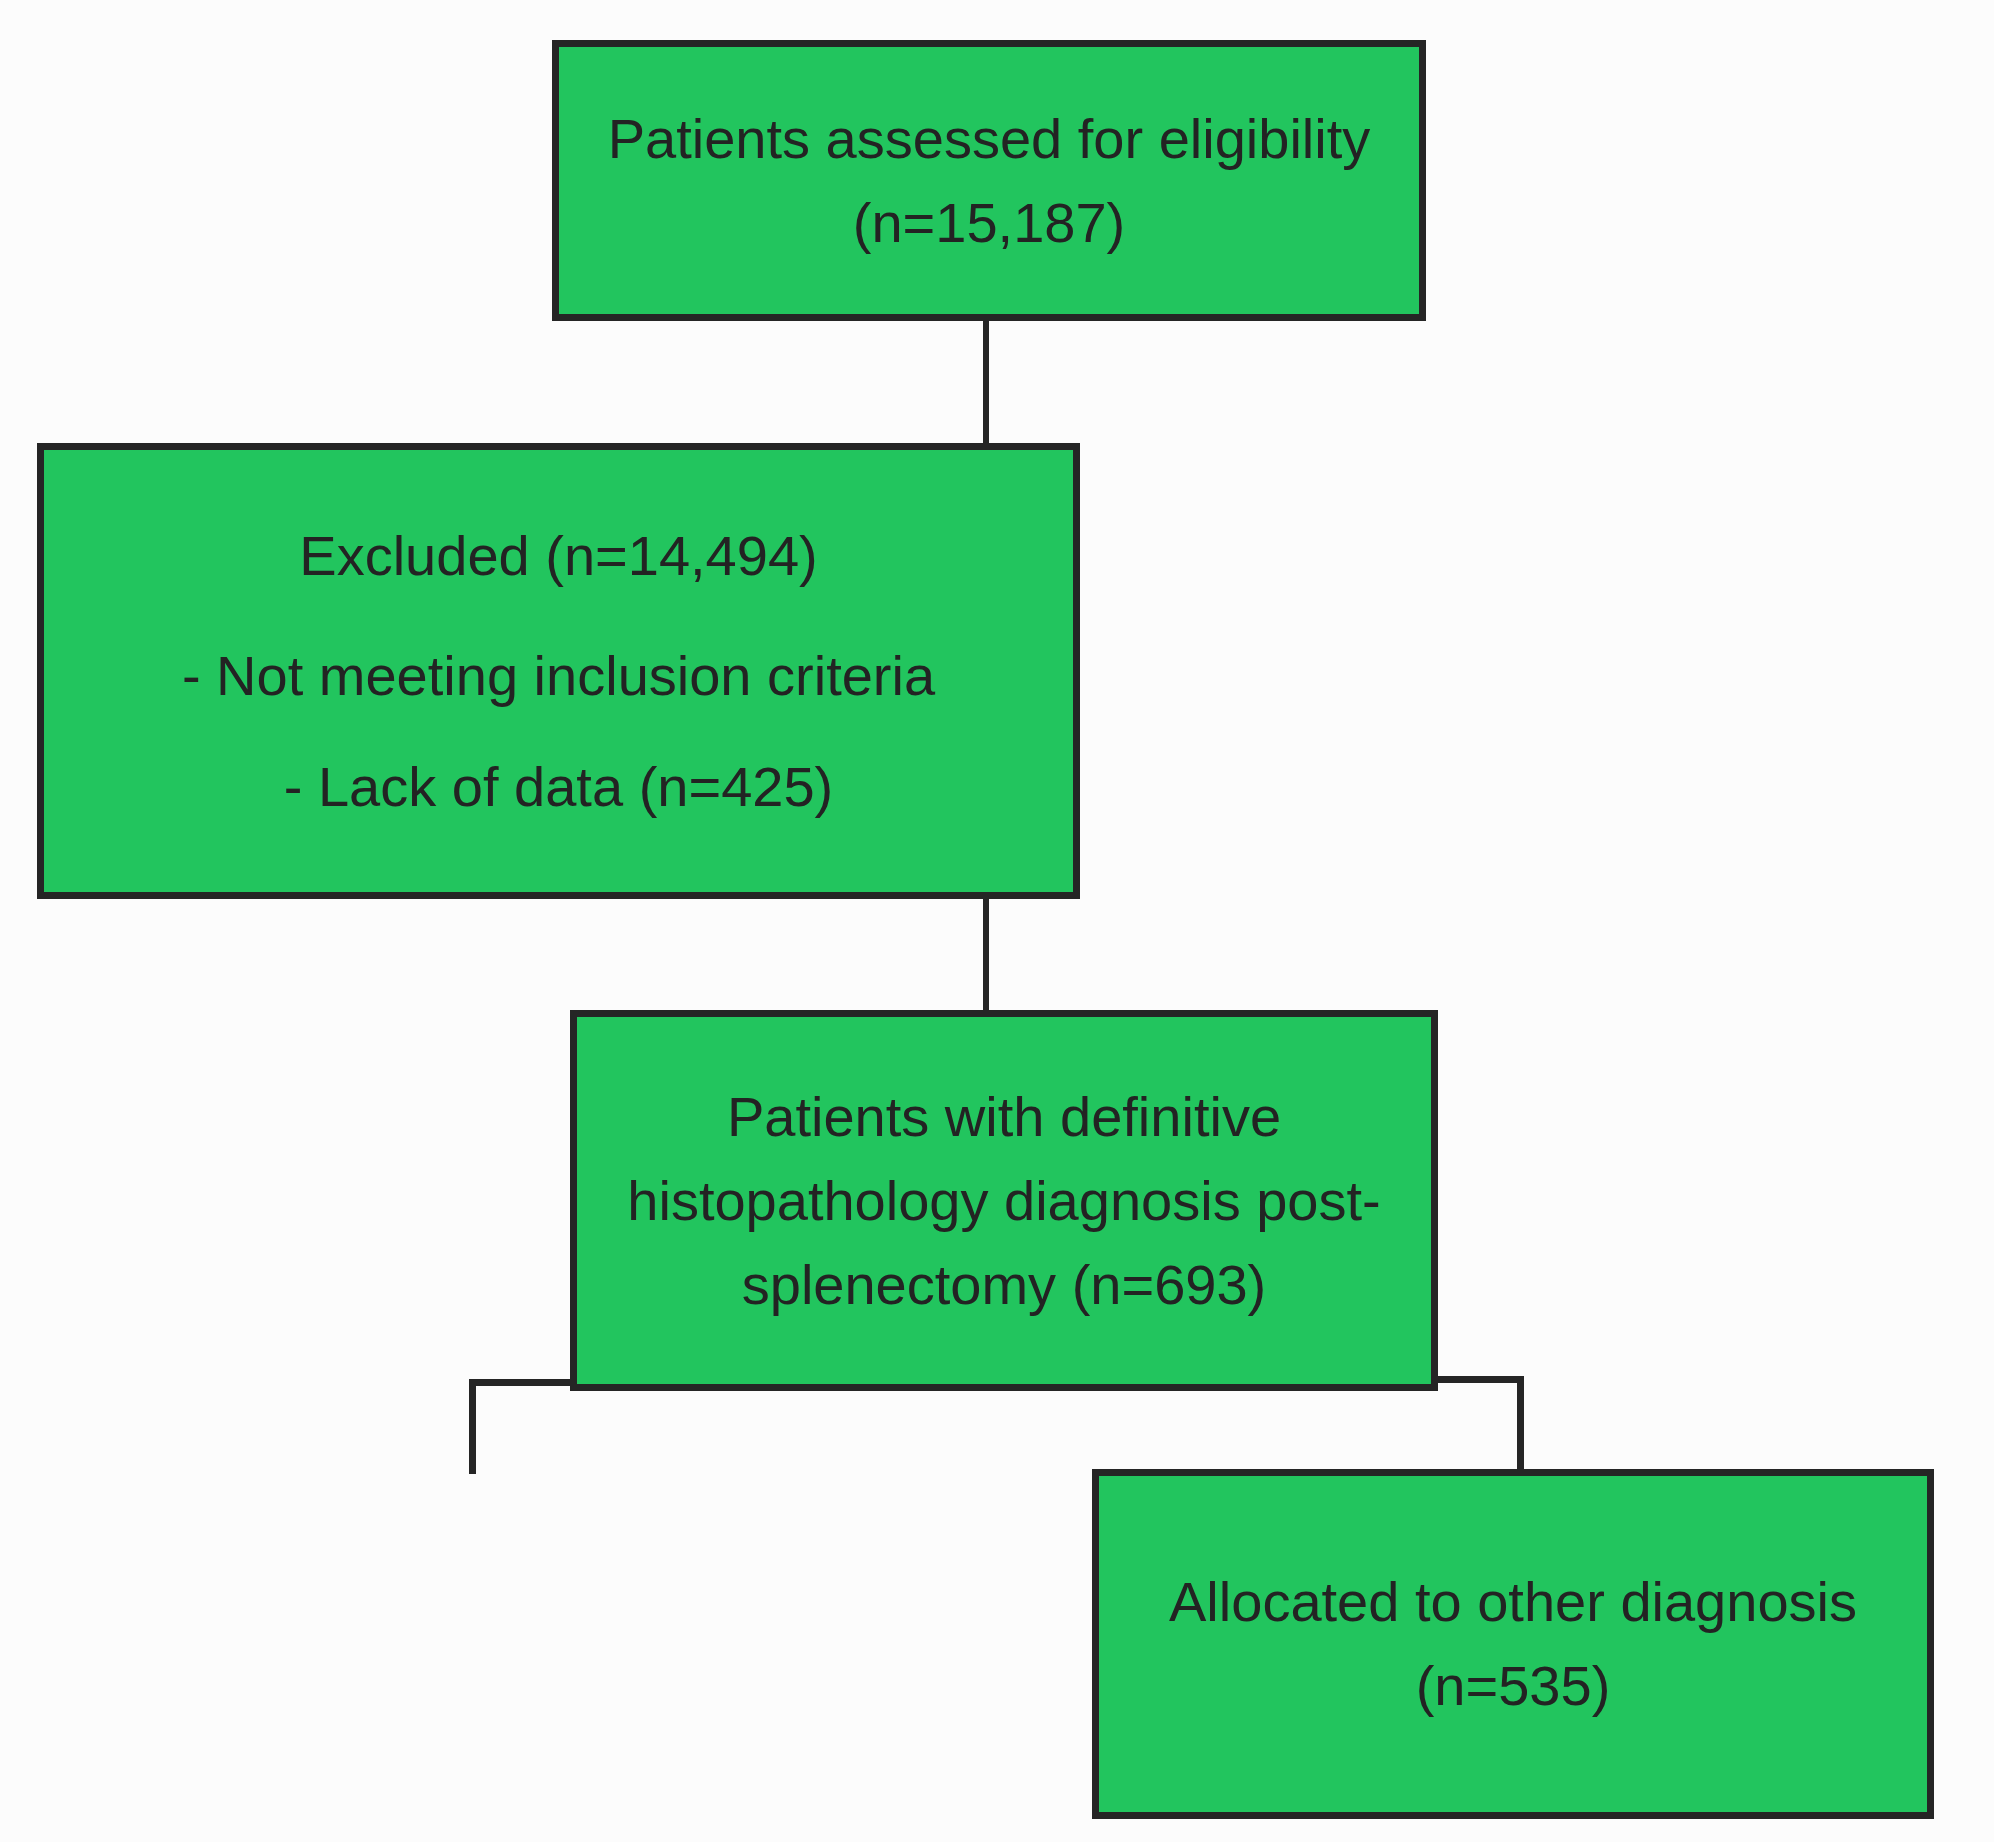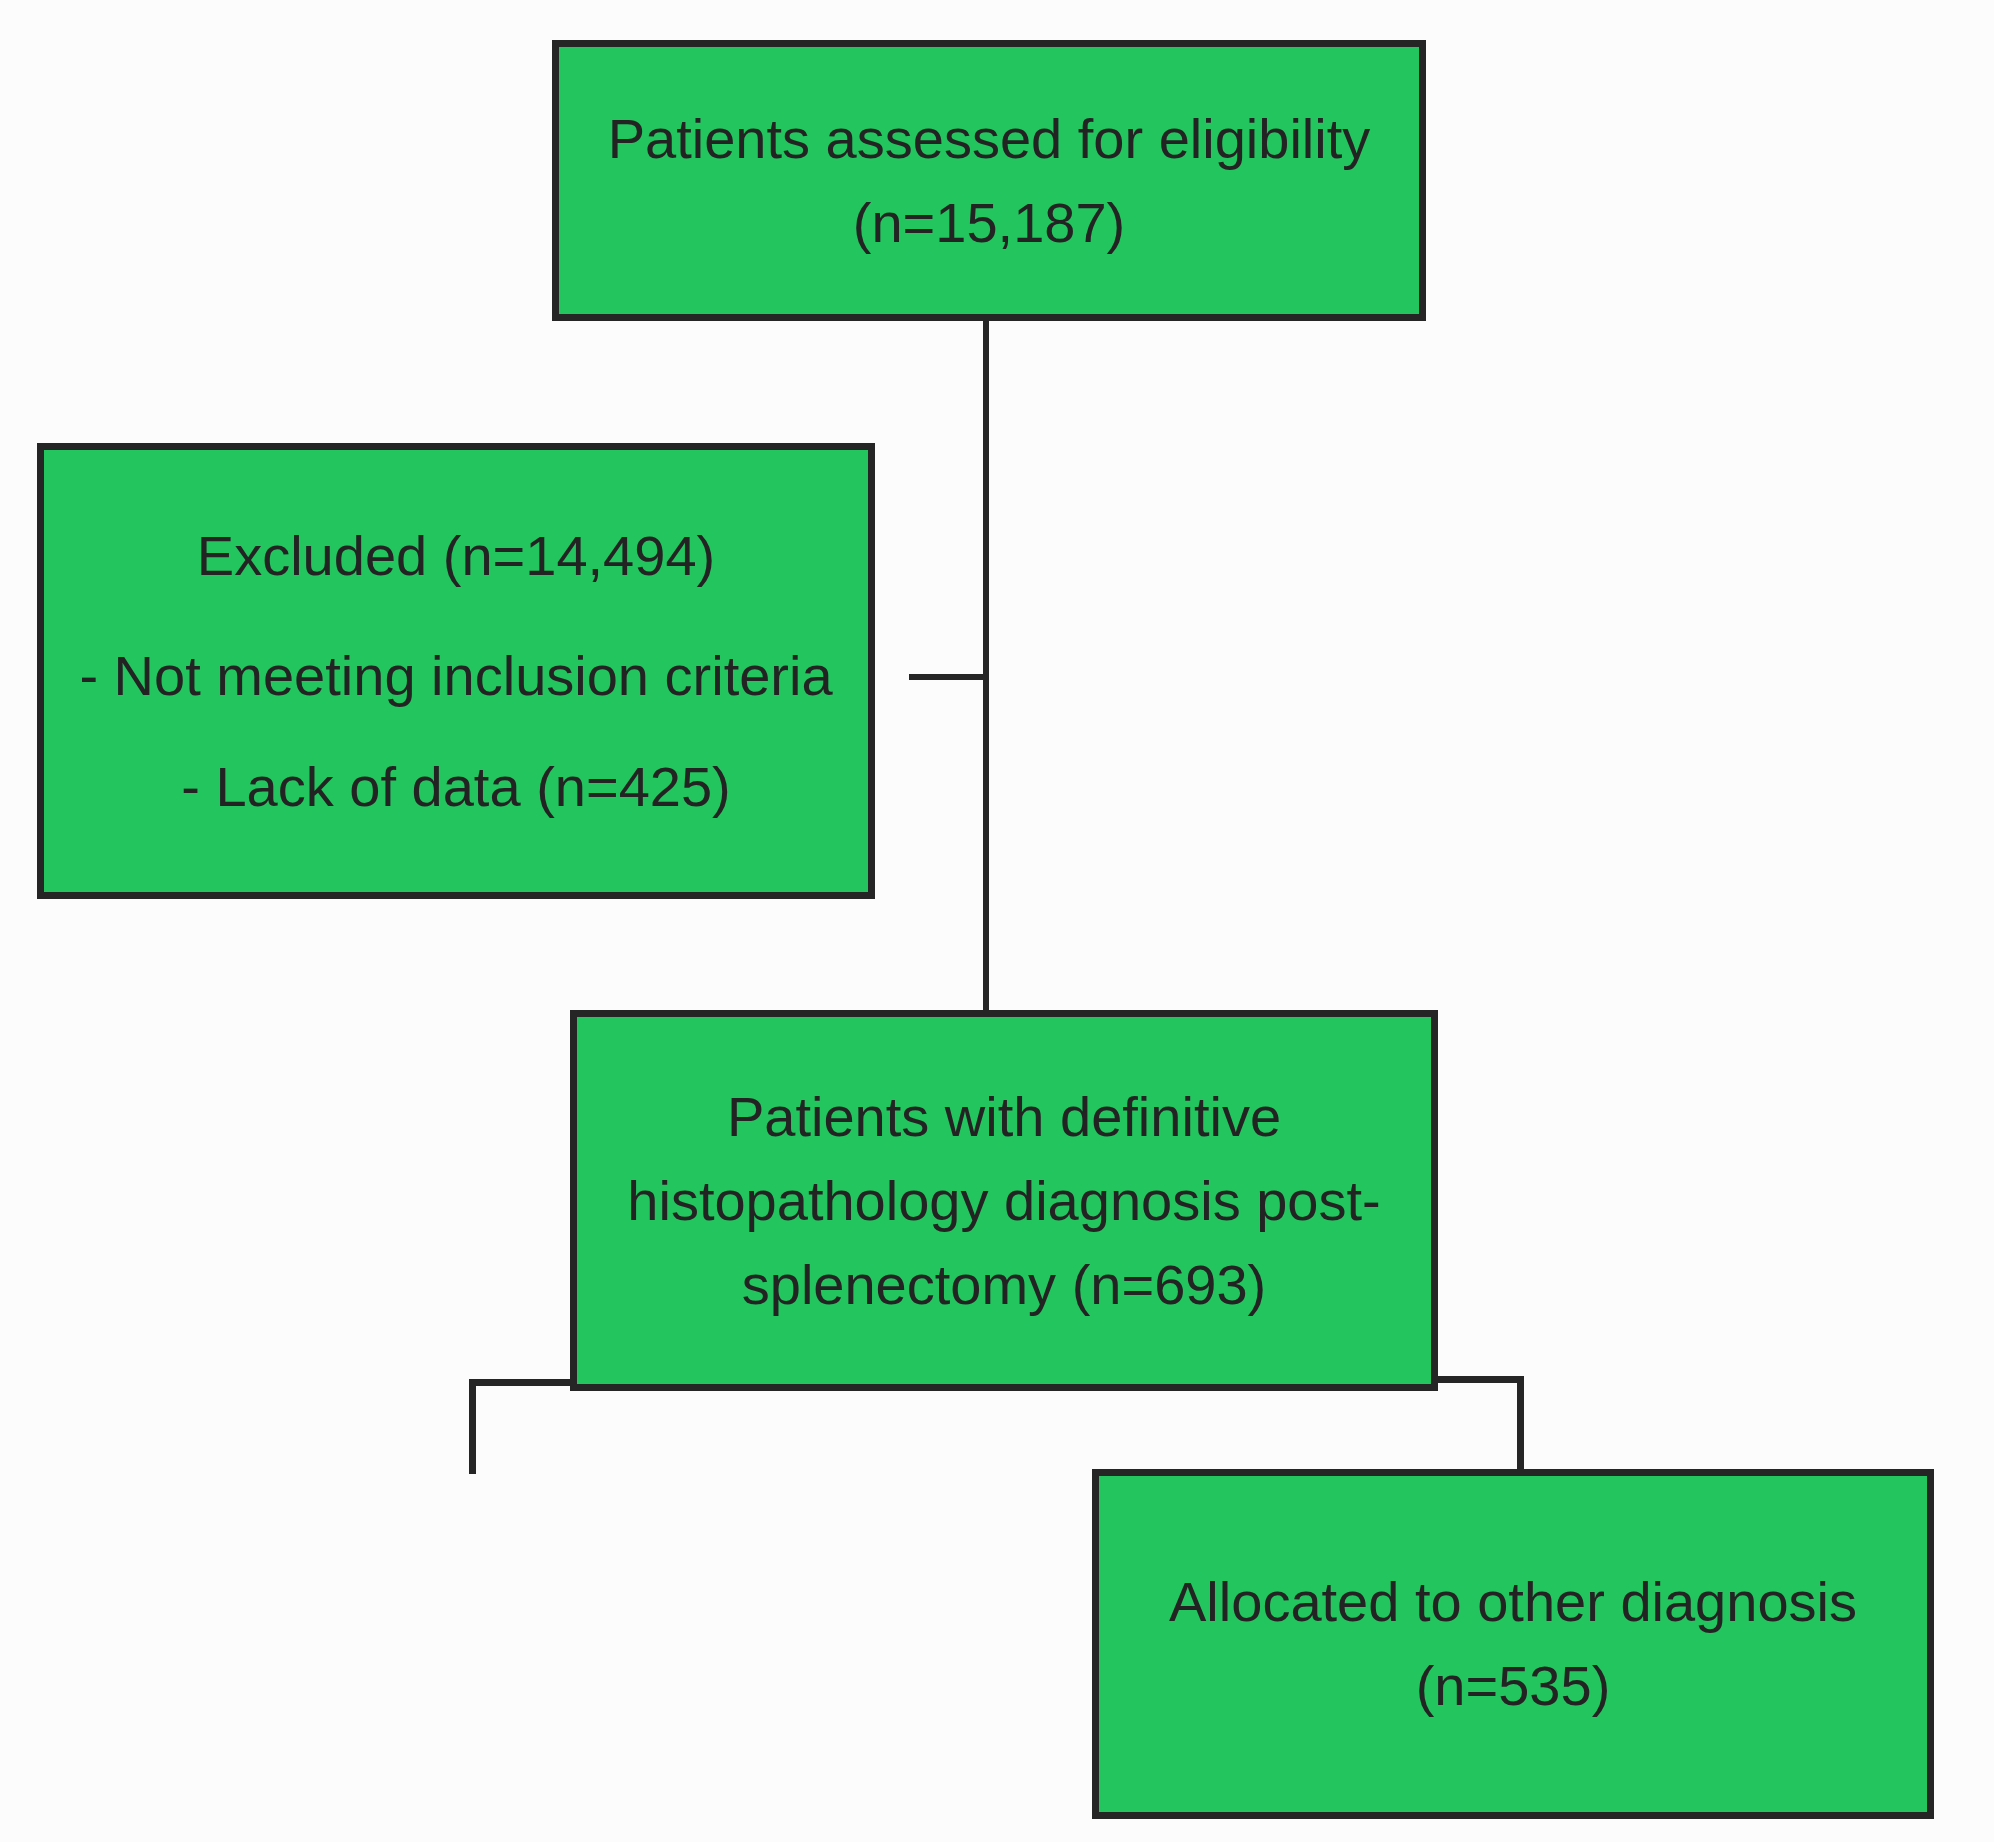--- a/index.html
+++ b/index.html
@@ -32,21 +32,21 @@
   .flow-box p {
     margin: 0;
     padding: 0 15px;
   }
   .connector {
     position: absolute;
     background: #252525;
   }
   
   #box-assessed        { left: 552px;  top: 40px;   width: 874px; height: 281px; }
-  #box-excluded        { left: 37px;   top: 443px;  width: 838px; height: 456px; }
+  #box-excluded        { left: 37px;   top: 443px;  width: 1043px; height: 456px; }
   #box-histopathology  { left: 570px;  top: 1010px; width: 868px; height: 381px; }
   #box-fibrohistiocytic{ left: 34px;   top: 1469px; width: 881px; height: 350px; }
   #box-other           { left: 1092px; top: 1469px; width: 842px; height: 350px; }
   
   #line-main-vertical  { left: 983px; top: 321px;  width: 6px;   height: 692px; }
   #line-excluded-h     { left: 909px; top: 674px;  width: 79px; height: 6px;  }
   #line-left-stub      { left: 469px;  top: 1379px; width: 105px; height: 6.7px;  }
   #line-left-vertical  { left: 469px;  top: 1379px; width: 6.7px;   height: 95px; }
   #line-right-stub     { left: 1434px; top: 1376px; width: 90px; height: 6.7px;  }
   #line-right-vertical { left: 1517px; top: 1376px; width: 6.7px;   height: 98px; }

